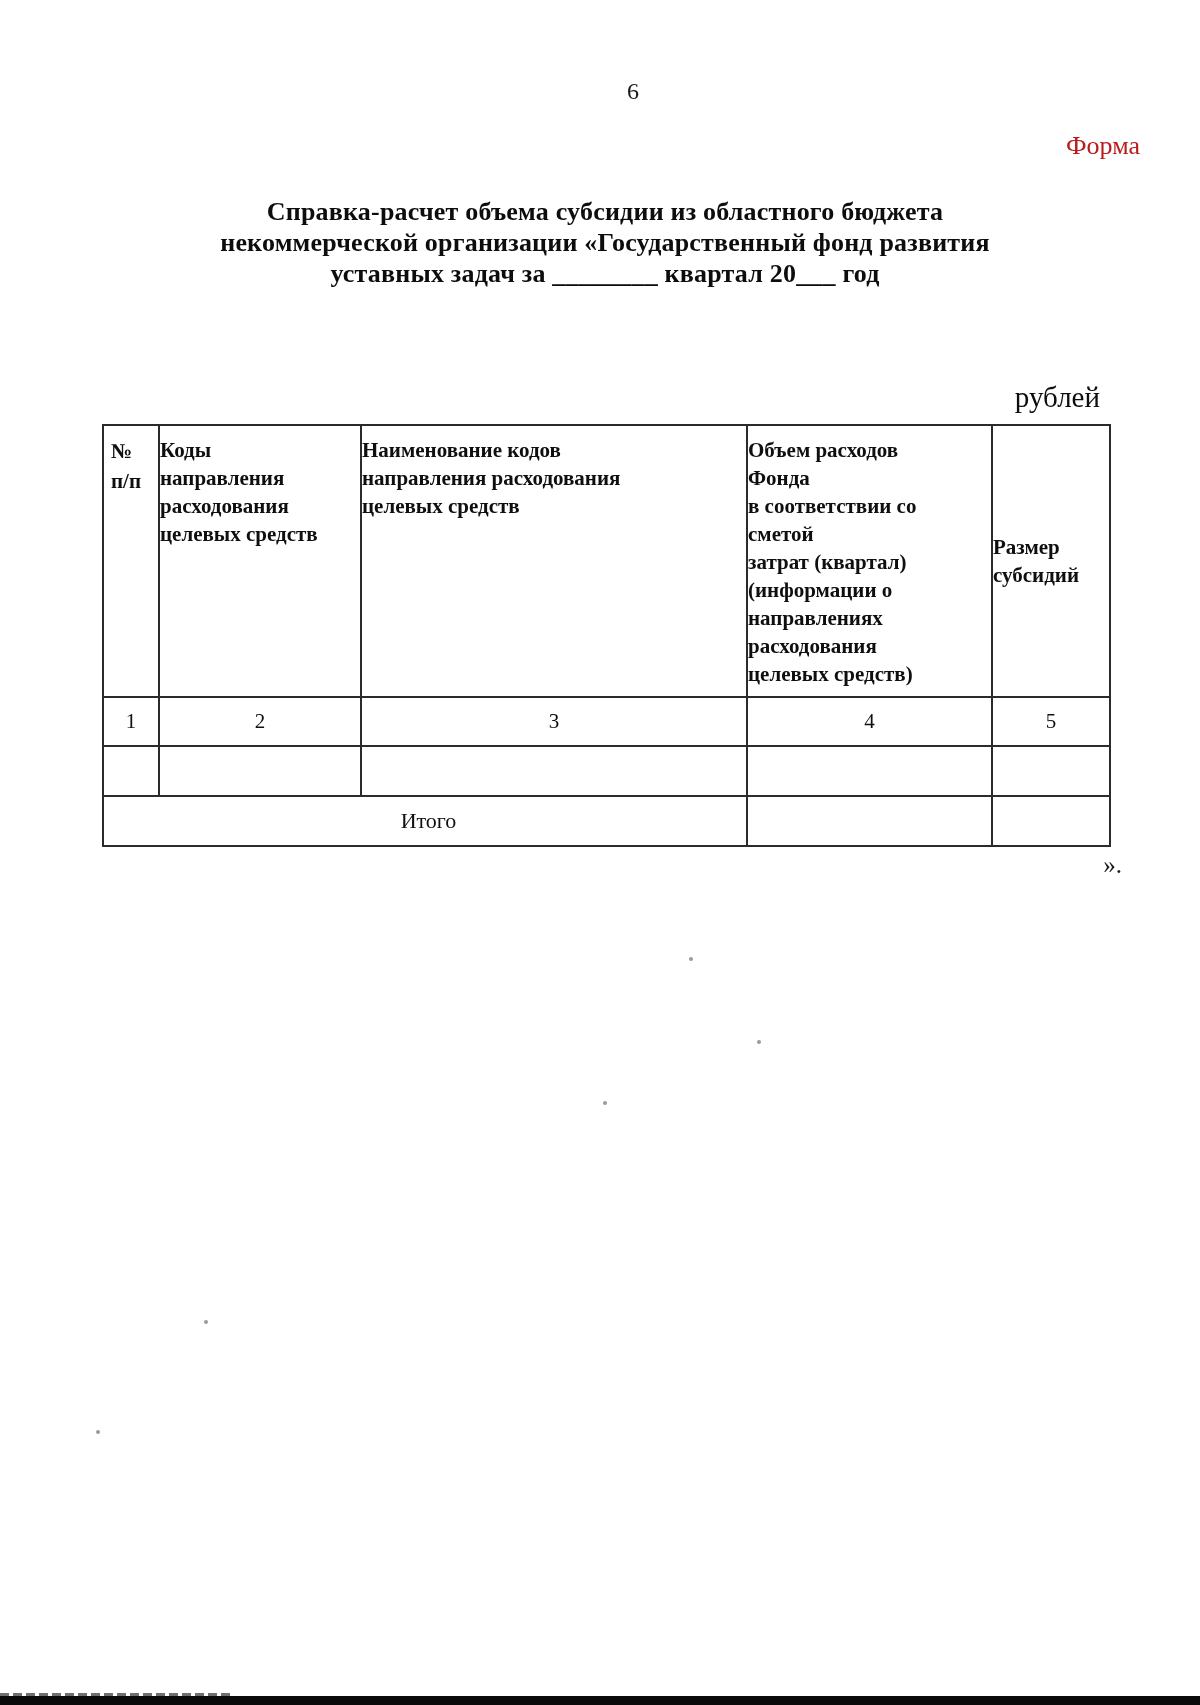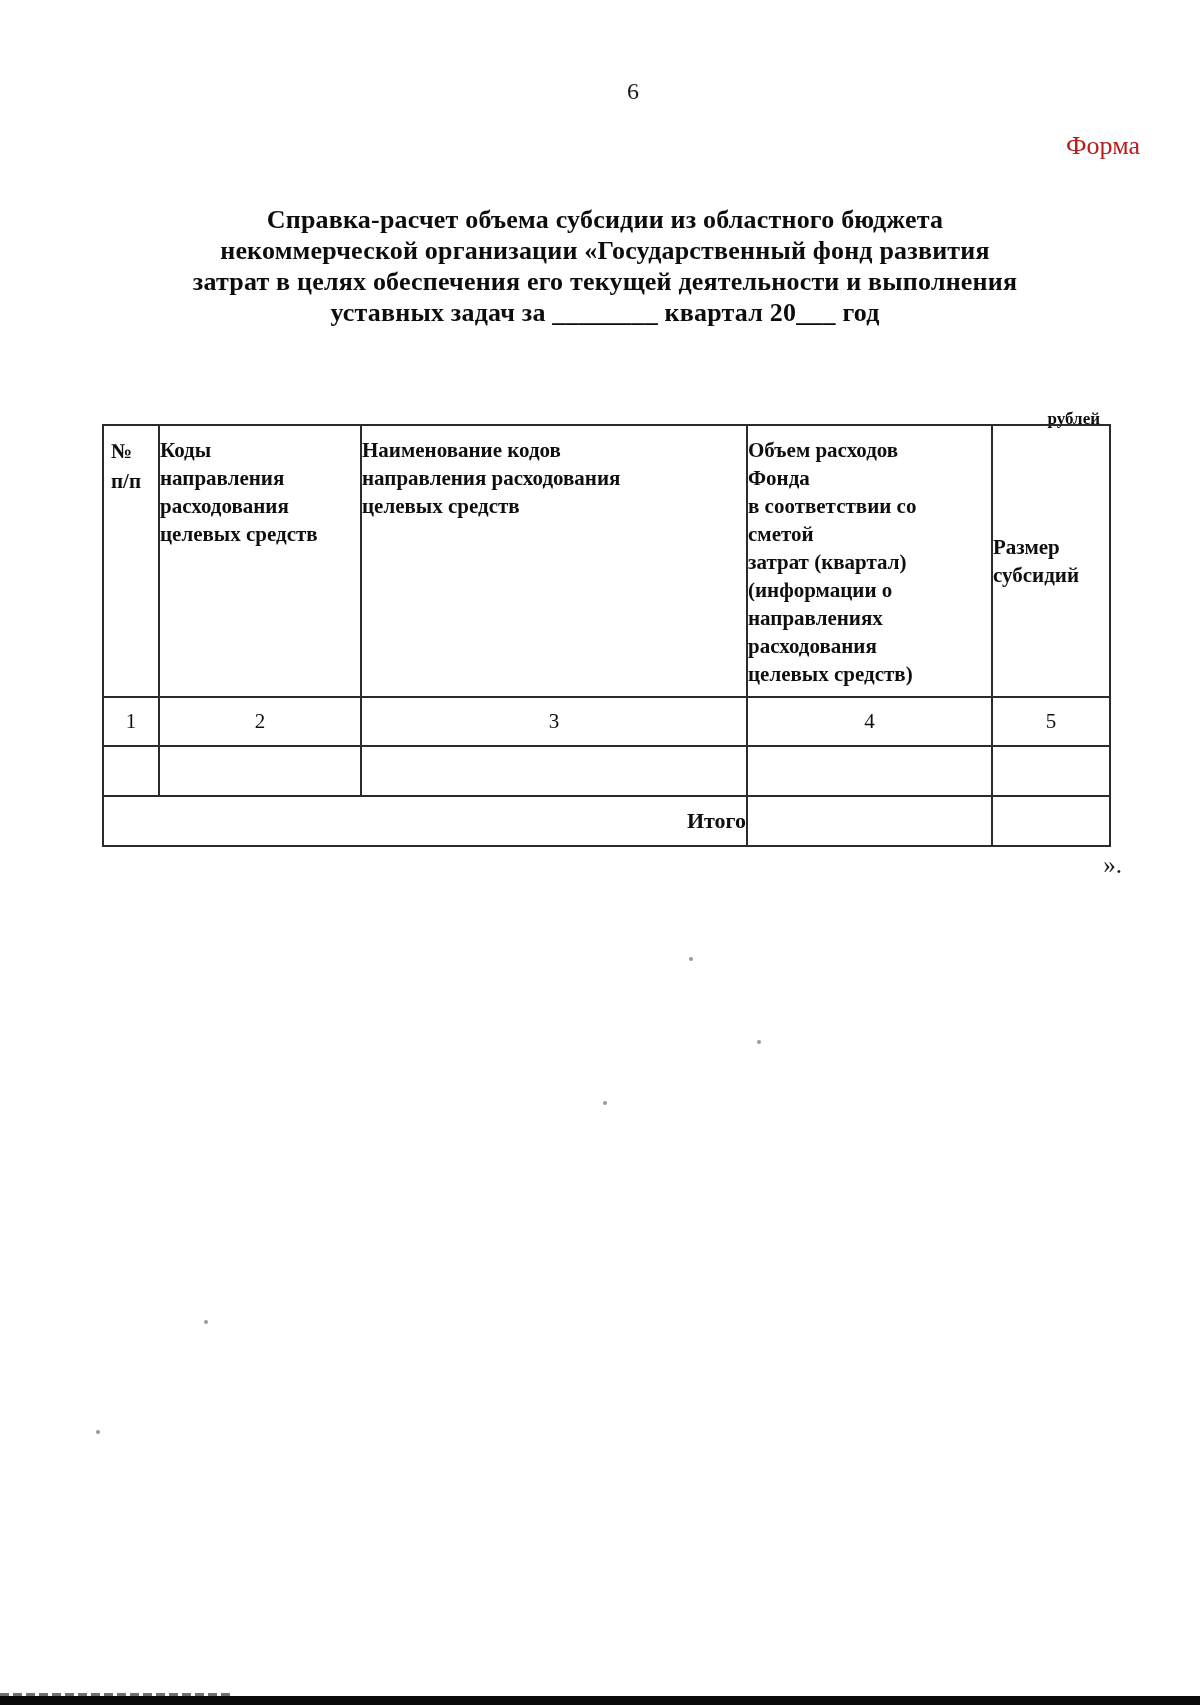--- a/index.html
+++ b/index.html
@@ -38,29 +38,28 @@
     position: absolute;
     top: 196px;
     left: 100px;
     width: 1010px;
     text-align: center;
     font-weight: bold;
     font-size: 26px;
     line-height: 31px;
     color: #0d0d0d;
     letter-spacing: 0.2px;
-    margin-top: 8px;
   }
 
   .currency-label {
     position: absolute;
-    top: 409px;
+    top: 381px;
     right: 100px;
-    font-size: 17px;
-    font-weight: bold;
+    font-size: 29px;
+    font-weight: normal;
     color: #0d0d0d;
   }
 
   table.subsidy-table {
     position: absolute;
     top: 424px;
     left: 102px;
     width: 1007px;
     border-collapse: collapse;
     table-layout: fixed;
@@ -95,23 +94,22 @@
     vertical-align: middle;
     font-size: 21px;
   }
   .subsidy-table .empty-row td { height: 50px; }
   .subsidy-table .total-row td {
     height: 50px;
     vertical-align: middle;
     font-size: 22px;
   }
   .subsidy-table .total-row td.total-label-cell {
-    text-align: right;
+    text-align: center;
     padding-left: 7px;
-    font-weight: bold;
   }
   .subsidy-table thead tr { height: 272px; }
 
   .closing-mark {
     position: absolute;
     top: 851px;
     right: 78px;
     font-size: 25px;
     color: #1a1a1a;
   }
@@ -144,21 +142,20 @@
 
 <div class="page">
 
   <div class="page-number">6</div>
 
   <div class="form-label">Форма</div>
 
   <div class="doc-title">
     <div>Справка-расчет объема субсидии из областного бюджета</div>
     <div>некоммерческой организации «Государственный фонд развития</div>
-    <div>затрат в целях обеспечения его текущей деятельности и выполнения</div>
     <div>уставных задач за ________ квартал 20___ год</div>
   </div>
 
   <div class="currency-label">рублей</div>
 
   <table class="subsidy-table">
     <colgroup>
       <col style="width:56px">
       <col style="width:202px">
       <col style="width:386px">

